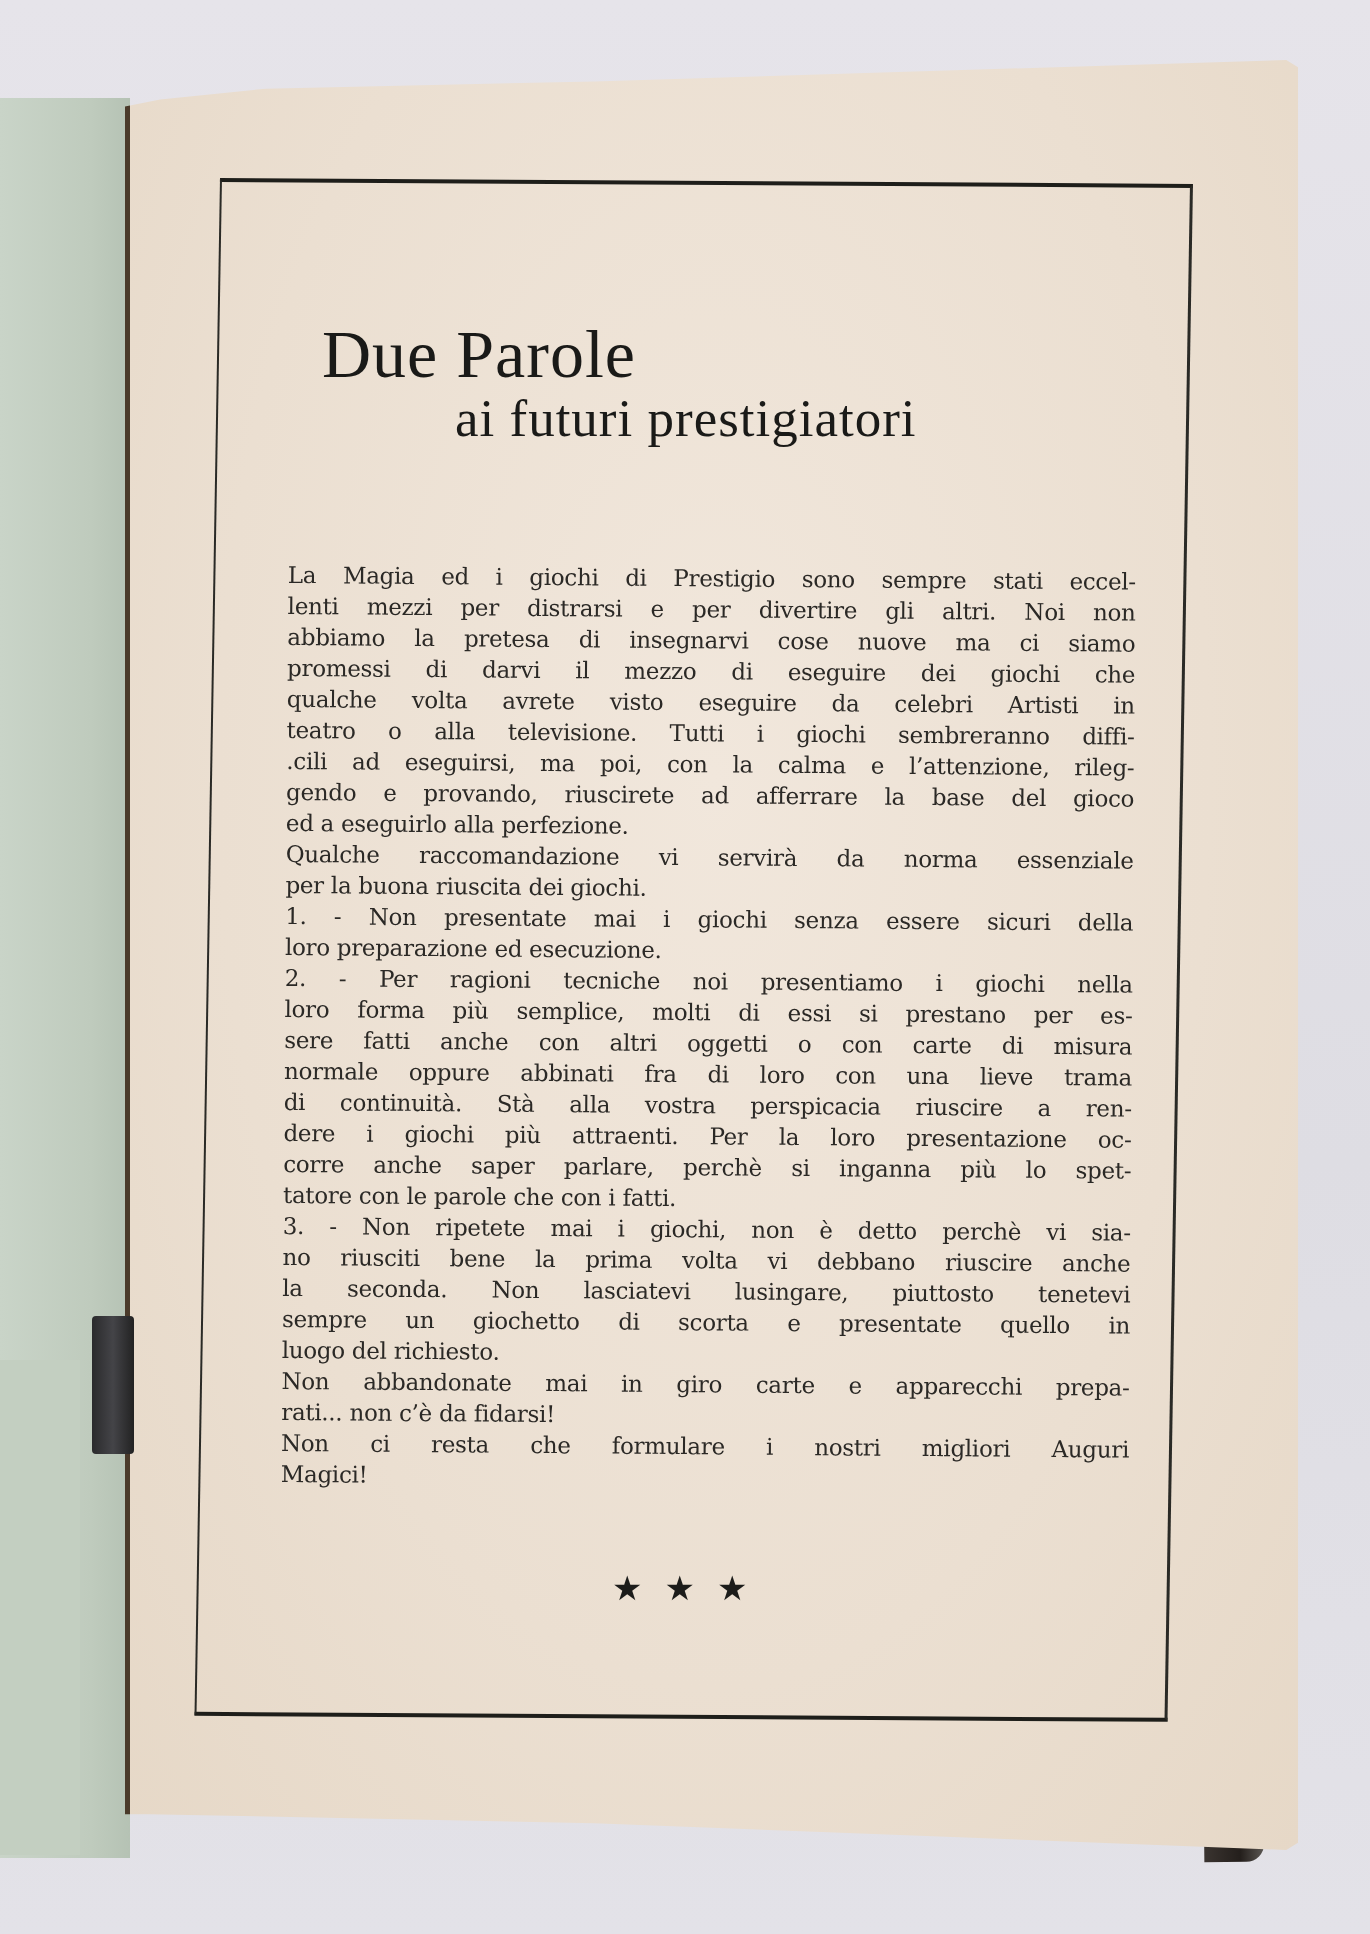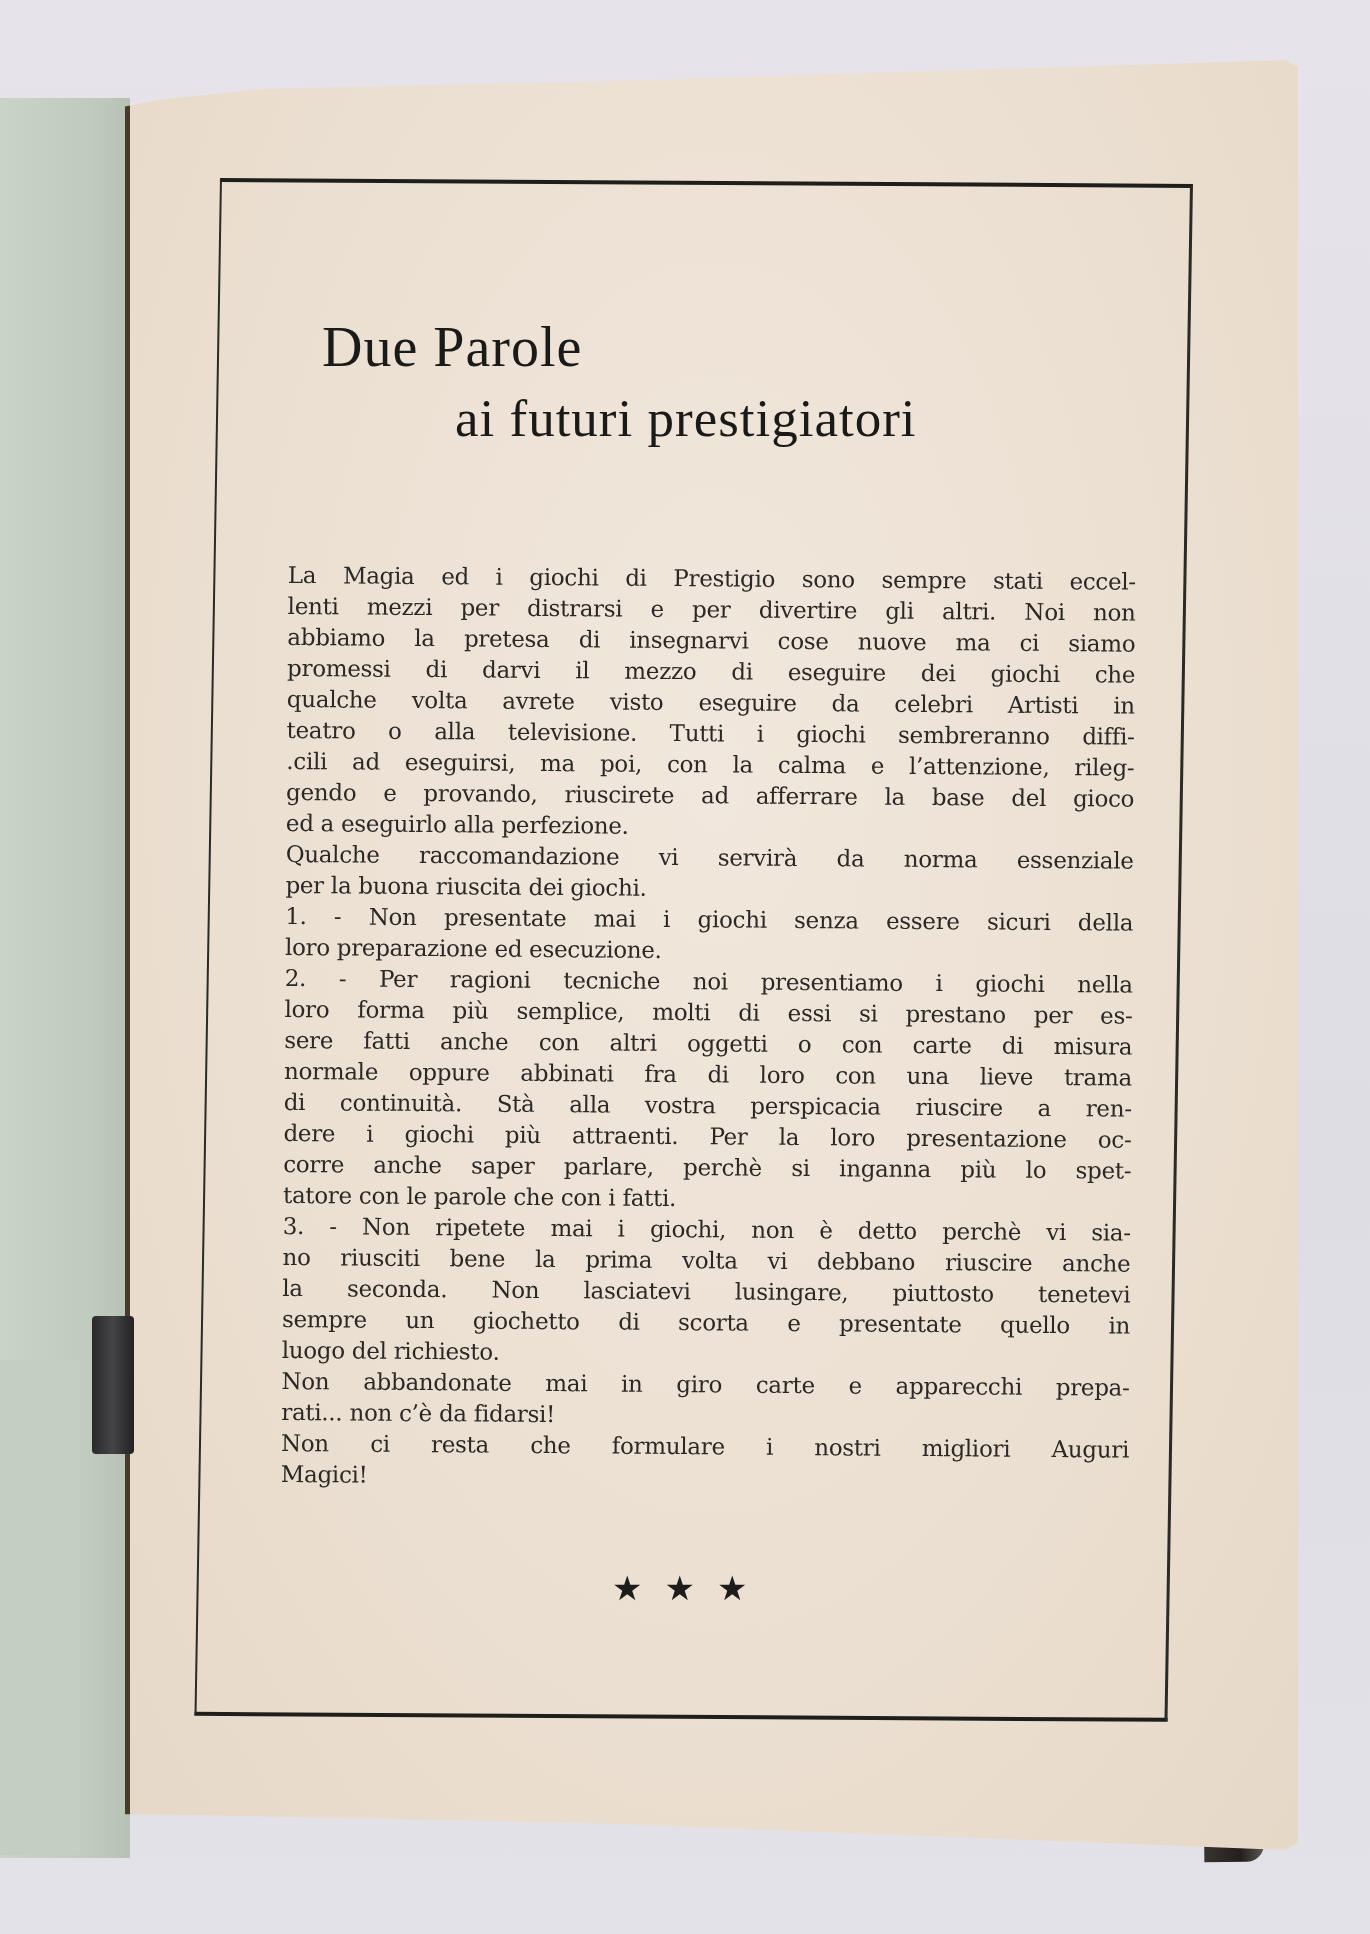--- a/index.html
+++ b/index.html
@@ -37,21 +37,21 @@
       position: absolute; left: 220px; top: 178px; width: 968px; height: 1530px;
       border-top: 4px solid #1e1e1a;
       border-left: 2px solid #2a2a26;
       border-right: 3px solid #2a2a26;
       border-bottom: 4px solid #1e1e1a;
       transform: rotate(0.35deg) skewX(-0.6deg);
       transform-origin: top left;
     }
     .title-line-1 {
       position: absolute; left: 322px; top: 315px;
-      font-family: "Liberation Serif", serif; font-size: 56px; color: #1a1a18;
+      font-family: "Liberation Serif", serif; font-size: 68px; color: #1a1a18;
       letter-spacing: 1px;
     }
     .title-line-2 {
       position: absolute; left: 455px; top: 388px;
       font-family: "Liberation Serif", serif; font-size: 53px; color: #1a1a18;
       letter-spacing: 1px;
     }
     .body-text {
       position: absolute; left: 288px; top: 560px; width: 848px;
       font-family: "DejaVu Serif", serif; font-size: 23px; line-height: 31px;

